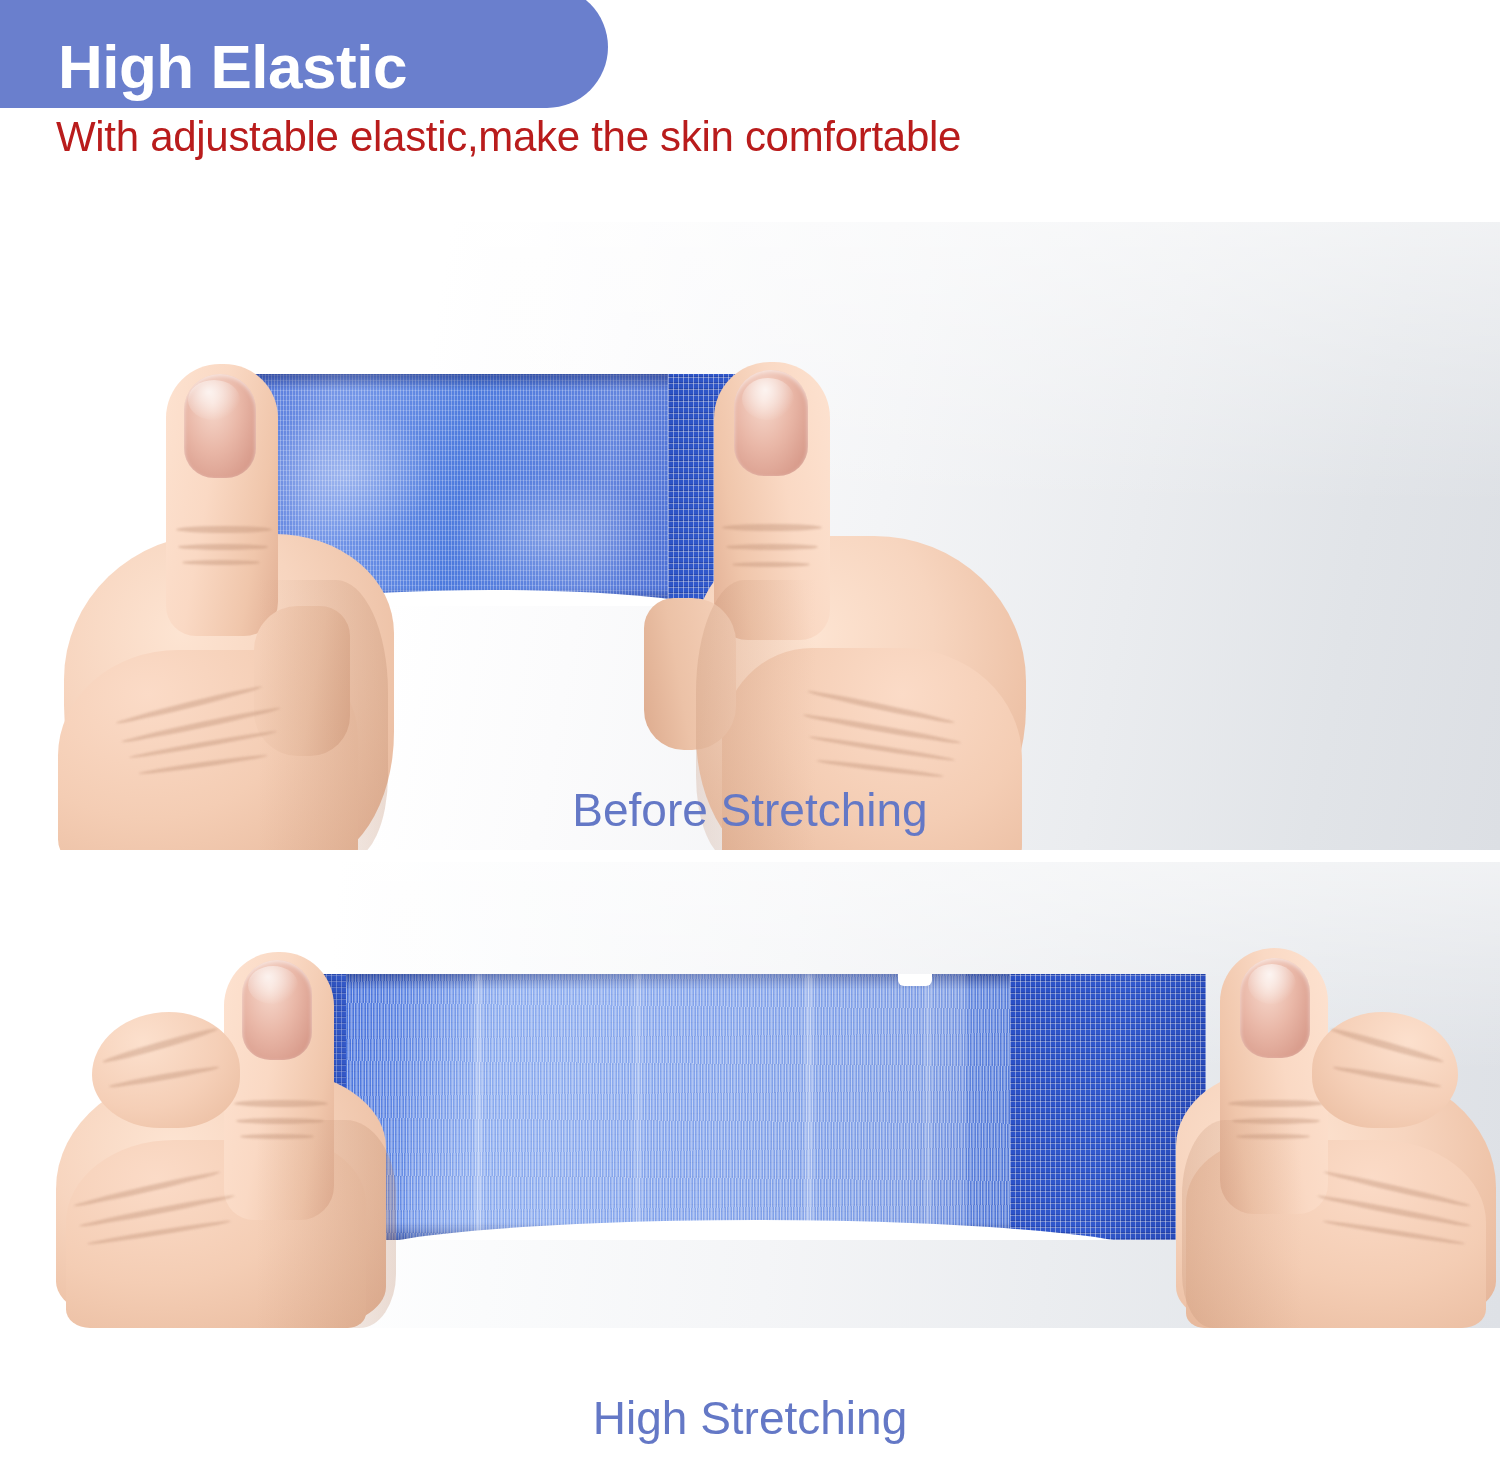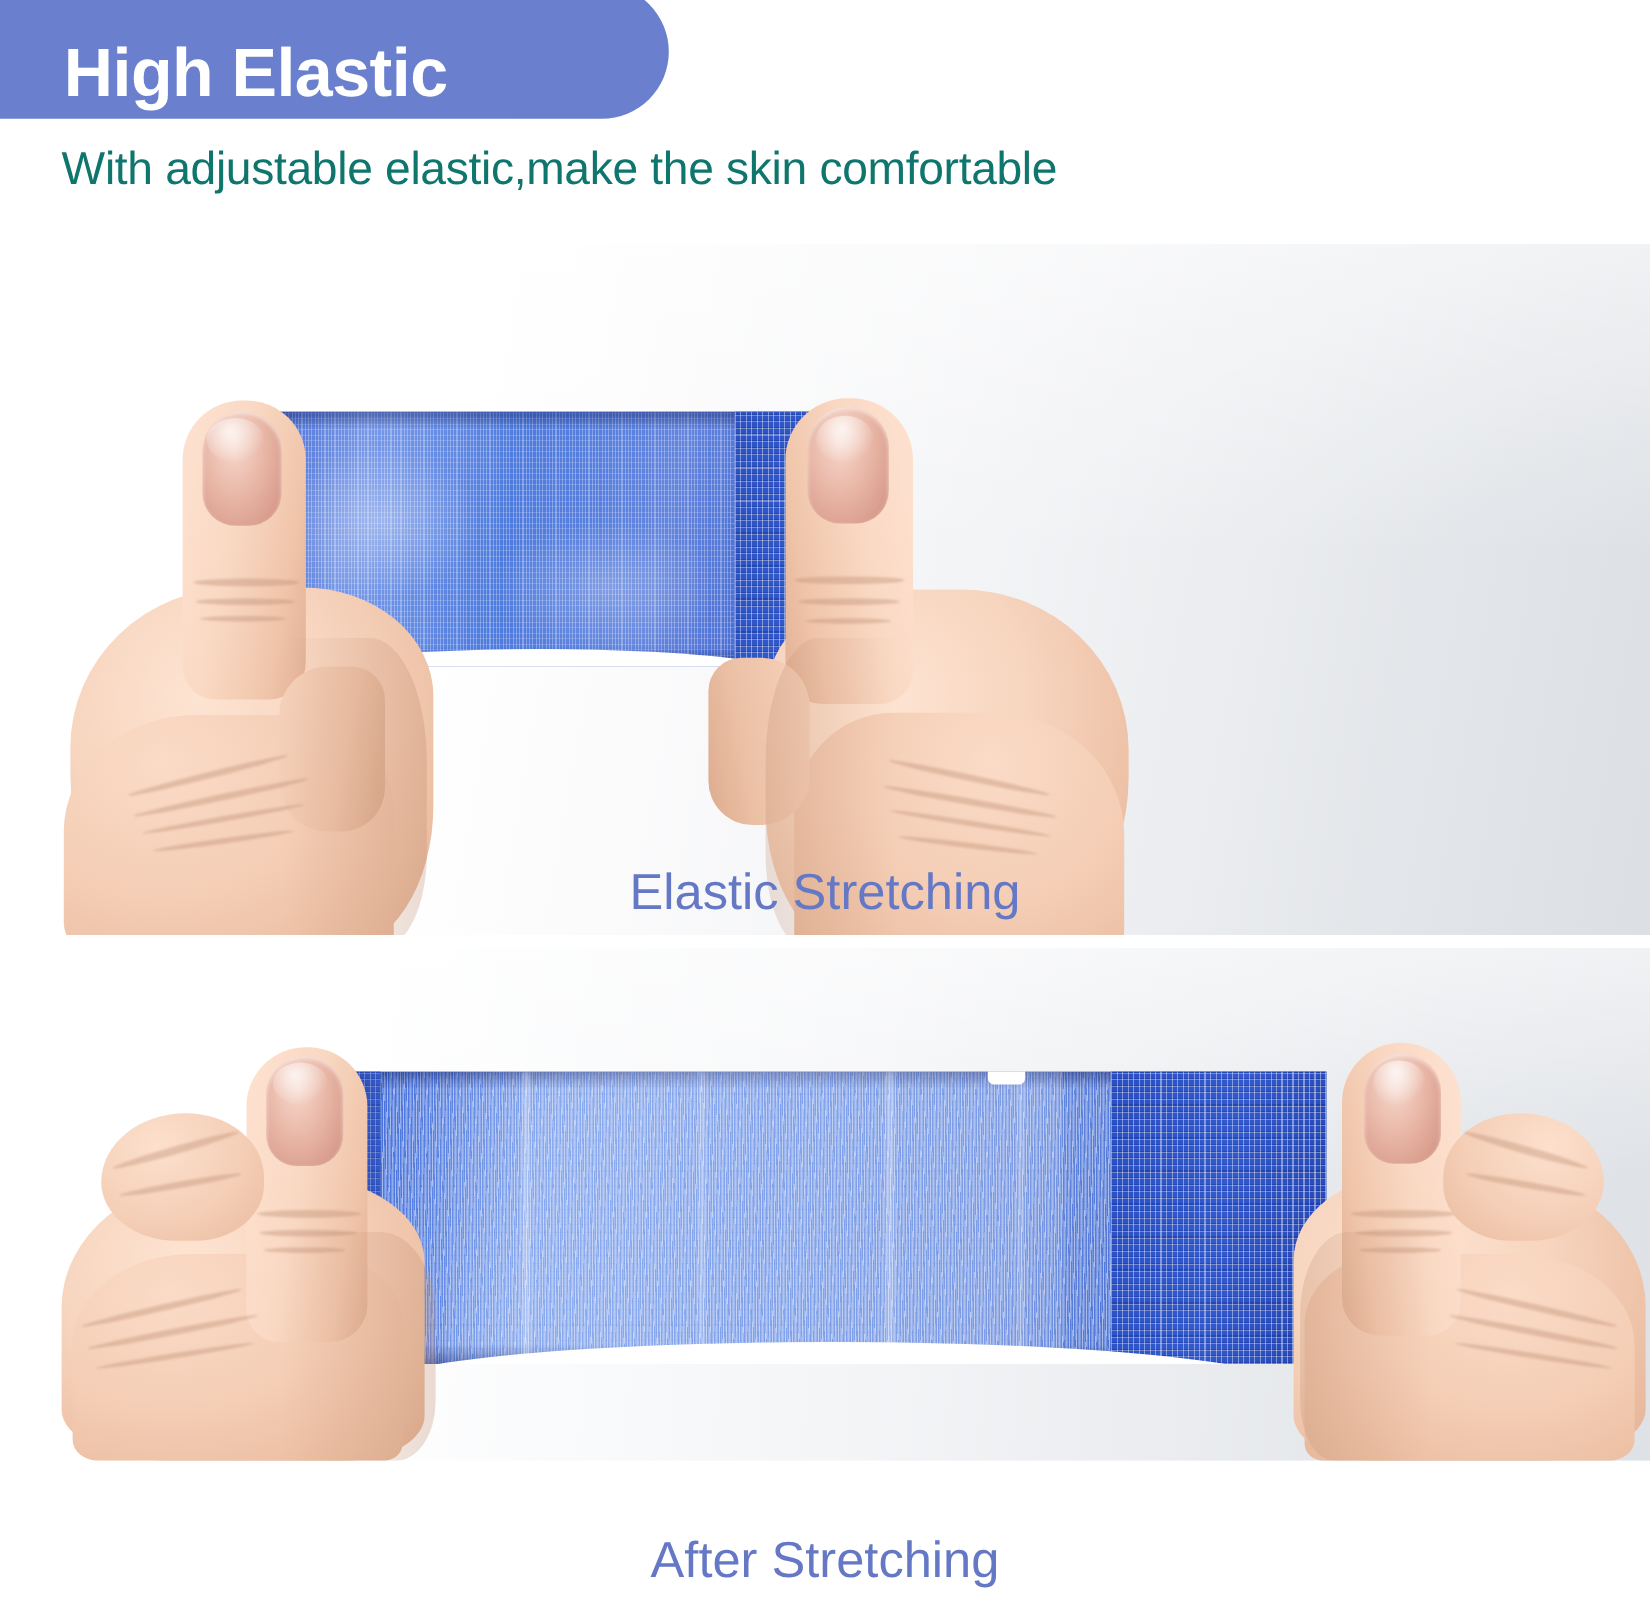--- a/index.html
+++ b/index.html
@@ -36,24 +36,24 @@
     font-size: 62px;
     line-height: 66px;
     letter-spacing: -0.5px;
     font-weight: 700;
     white-space: nowrap;
   }
 
   .subtitle {
     position: absolute;
     left: 56px;
-    top: 128px;
+    top: 112px;
     font-size: 42px;
     line-height: 50px;
-    color: #0f766e;
+    color: #b91c1c;
     white-space: nowrap;
     letter-spacing: -0.3px;
   }
 
   
   .photo-panel {
     position: absolute;
     overflow: hidden;
     background: #ffffff;
   }
@@ -306,21 +306,21 @@
       <div class="crease" style="left:166px; top:378px; width:160px; height:6px; transform:rotate(10deg);"></div>
       <div class="crease" style="left:172px; top:398px; width:148px; height:5px; transform:rotate(9deg);"></div>
       <div class="crease" style="left:180px; top:418px; width:128px; height:5px; transform:rotate(7deg);"></div>
 
       <div style="position:absolute; left:60px; top:232px; width:120px; height:280px;
             background: linear-gradient(270deg, rgba(200,150,120,0) 0%, rgba(190,138,108,0.26) 100%);
             border-radius: 40% 0 0 30%;"></div>
     </div>
   </div>
 
-  <div class="caption" id="caption-before">Elastic Stretching</div>
+  <div class="caption" id="caption-before">Before Stretching</div>
 
   <div class="photo-panel" id="panel-after">
     <div class="backdrop after"></div>
 
     <div class="bandage" style="left:286px; top:112px; width:920px; height:266px;">
       <div class="base" style="background:
            linear-gradient(100deg,#2d59cc 0%, #3a68da 8%, #4e80e8 24%, #4a7ae4 42%, #4171dd 60%, #3562d2 78%, #2b51c4 100%);"></div>
       <div class="tex-fiber"></div>
       <div class="sheen"></div>
       <div class="edge-shadow-top"></div>
@@ -422,15 +422,15 @@
       <div class="crease" style="left:186px; top:238px; width:150px; height:6px; transform:rotate(13deg);"></div>
       <div class="crease" style="left:180px; top:260px; width:156px; height:6px; transform:rotate(11deg);"></div>
       <div class="crease" style="left:186px; top:282px; width:144px; height:5px; transform:rotate(9deg);"></div>
 
       <div style="position:absolute; left:46px; top:172px; width:120px; height:208px;
             background: linear-gradient(270deg, rgba(200,150,120,0) 0%, rgba(190,138,108,0.26) 100%);
             border-radius: 36% 0 0 26%;"></div>
     </div>
   </div>
 
-  <div class="caption" id="caption-after">After Stretching</div>
+  <div class="caption" id="caption-after">High Stretching</div>
 
 </div>
 
 </body></html>

